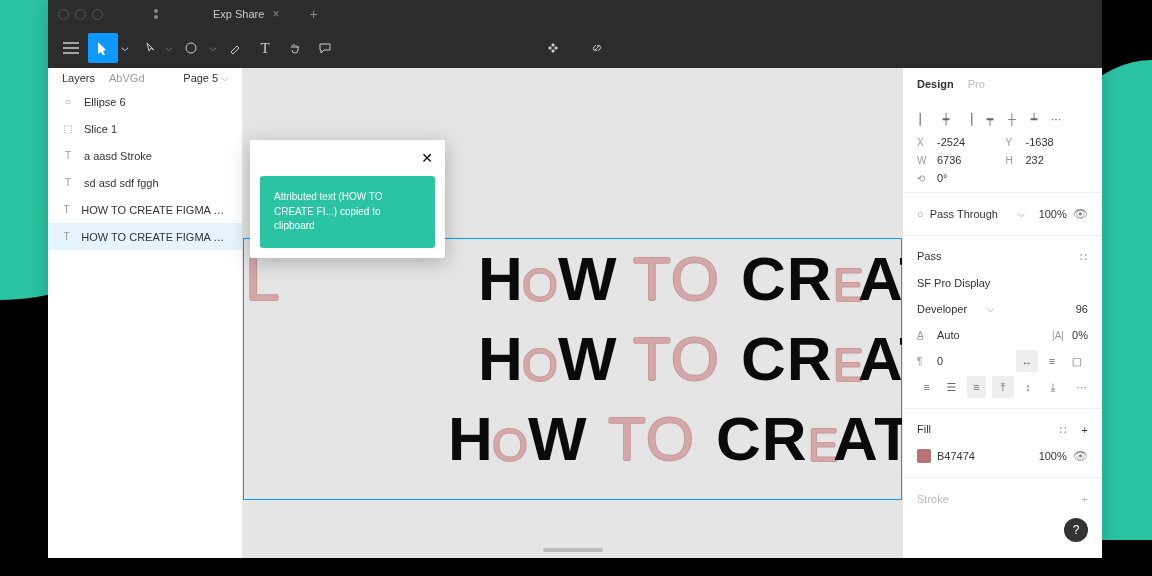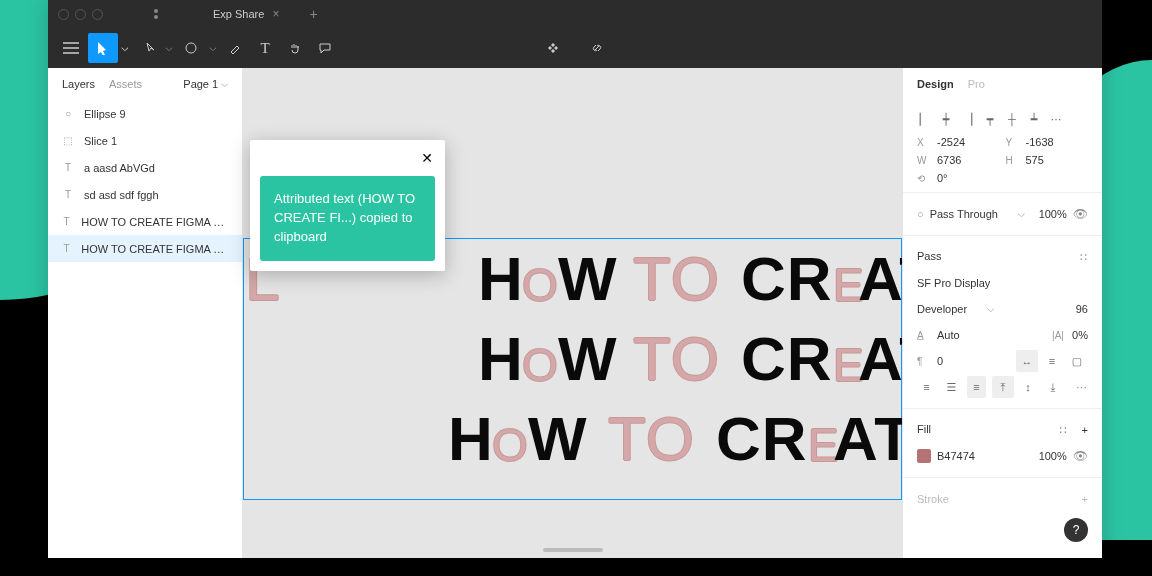--- a/index.html
+++ b/index.html
@@ -13,40 +13,40 @@
 .tab .x{color:#888;font-size:12px;}
 .plus-tab{color:#888;font-size:14px;margin-left:10px;}
 .toolbar{height:40px;background:#2c2c2c;display:flex;align-items:center;padding:0 6px;position:relative;}
 .tool{width:30px;height:30px;display:flex;align-items:center;justify-content:center;color:#ccc;cursor:pointer;}
 .tool.small{width:14px;}
 .tool.active{background:#0d99ff;border-radius:2px;}
 .hamburger{width:34px;display:flex;align-items:center;justify-content:center;color:#ccc;}
 .toolbar-center{position:absolute;left:50%;transform:translateX(-50%);display:flex;gap:14px;}
 .body{display:flex;height:calc(100% - 68px);}
 .left-panel{width:195px;background:#fff;border-right:1px solid #e5e5e5;display:flex;flex-direction:column;}
-.panel-tabs{display:flex;align-items:center;padding:10px 14px;font-size:11px;color:#999;}
+.panel-tabs{display:flex;align-items:center;padding:4px 14px;font-size:11px;color:#999;}
 .panel-tabs .active{color:#333;font-weight:500;}
 .panel-tabs .asset{margin-left:14px;}
 .panel-tabs .page{margin-left:auto;display:flex;align-items:center;gap:3px;color:#333;}
 .layer-row{display:flex;align-items:center;height:27px;padding:0 14px;font-size:11px;color:#333;gap:10px;cursor:pointer;}
 .layer-row.sel{background:#e5f3ff;}
 .layer-ic{width:12px;height:12px;display:flex;align-items:center;justify-content:center;color:#999;font-size:10px;}
 .layer-txt{white-space:nowrap;overflow:hidden;text-overflow:ellipsis;}
 .canvas{flex:1;background:#e5e5e5;position:relative;overflow:hidden;}
 .sel-outline{position:absolute;top:170px;left:0;right:0;height:262px;border:1px solid #0d99ff;}
 .big-text{position:absolute;font-weight:900;font-size:62px;color:#0a0a0a;letter-spacing:1px;white-space:nowrap;}
 .big-text.outline{color:#d4a8a8;text-shadow:-1px 0 #c89999,1px 0 #c89999,0 -1px #c89999,0 1px #c89999;font-weight:100;}
 .row1{top:175px;}
 .row2{top:255px;}
 .row3{top:335px;}
 .scrub{position:absolute;bottom:6px;left:50%;transform:translateX(-50%);width:60px;height:4px;background:#bbb;border-radius:2px;}
 .popup{position:absolute;top:140px;left:250px;width:195px;background:#fff;border-radius:2px;box-shadow:0 4px 20px rgba(0,0,0,.25);z-index:10;}
 .popup-hdr{display:flex;align-items:center;padding:10px 12px;font-size:11px;font-weight:500;}
 .popup-hdr .close{margin-left:auto;font-size:14px;cursor:pointer;}
-.toast{margin:0 10px 10px;background:#2bc4a3;color:#fff;padding:14px;font-size:13px;line-height:1.45;border-radius:3px;}
+.toast{margin:0 10px 10px;background:#2bc4a3;color:#fff;padding:14px;font-size:10px;line-height:1.45;border-radius:3px;}
 .right-panel{width:200px;background:#fff;border-left:1px solid #e5e5e5;font-size:11px;color:#333;overflow:hidden;position:relative;}
 .r-tabs{display:flex;padding:10px 14px;gap:14px;}
 .r-tabs .active{font-weight:600;}
 .r-tabs .dim{color:#bbb;}
 .r-sec{padding:8px 14px;border-bottom:1px solid #eee;}
 .r-row{display:flex;align-items:center;height:26px;gap:6px;}
 .align-ics{display:flex;gap:8px;padding:4px 0 10px 0;}
 .align-ic{width:14px;height:14px;display:flex;align-items:center;justify-content:center;color:#666;}
 .pos-grid{display:grid;grid-template-columns:1fr 1fr;gap:6px;}
 .pos-cell{display:flex;align-items:center;gap:6px;}
@@ -143,37 +143,37 @@
             <path d="M5 9l4-4M6 4l-2 2a2 2 0 003 3M8 10l2-2a2 2 0 00-3-3" fill="none" stroke="#ccc"></path>
           </svg>
       </div>
     </div>
   </div>
 
   <div class="body">
     <div class="left-panel">
       <div class="panel-tabs">
         <span class="active">Layers</span>
-        <span class="asset">Assets</span>
+        <span class="asset">AbVGd</span>
         <span class="page">
-            <span>Page 1</span>
+            <span>Page 5</span>
             <span class="chev">⌵</span>
           </span>
       </div>
       <div class="layer-row">
           <span class="layer-ic">○</span>
-          <span class="layer-txt">Ellipse 9</span>
+          <span class="layer-txt">Ellipse 6</span>
         </div>
       <div class="layer-row">
           <span class="layer-ic">⬚</span>
           <span class="layer-txt">Slice 1</span>
         </div>
       <div class="layer-row">
           <span class="layer-ic">T</span>
-          <span class="layer-txt">a aasd AbVGd</span>
+          <span class="layer-txt">a aasd Stroke</span>
         </div>
       <div class="layer-row">
           <span class="layer-ic">T</span>
           <span class="layer-txt">sd asd sdf fggh</span>
         </div>
       <div class="layer-row">
           <span class="layer-ic">T</span>
           <span class="layer-txt">HOW TO CREATE FIGMA PLUGIN?...</span>
         </div>
       <div class="layer-row sel">
@@ -235,21 +235,21 @@
           <div class="pos-cell">
               <span class="lbl">Y</span>
               <span class="val">-1638</span>
             </div>
           <div class="pos-cell">
               <span class="lbl">W</span>
               <span class="val">6736</span>
             </div>
           <div class="pos-cell">
               <span class="lbl">H</span>
-              <span class="val">575</span>
+              <span class="val">232</span>
             </div>
           <div class="pos-cell">
               <span class="lbl">⟲</span>
               <span class="val">0°</span>
             </div>
         </div>
       </div>
       <div class="r-sec">
         <div class="r-row">
           <span style="color:#999">○</span>

